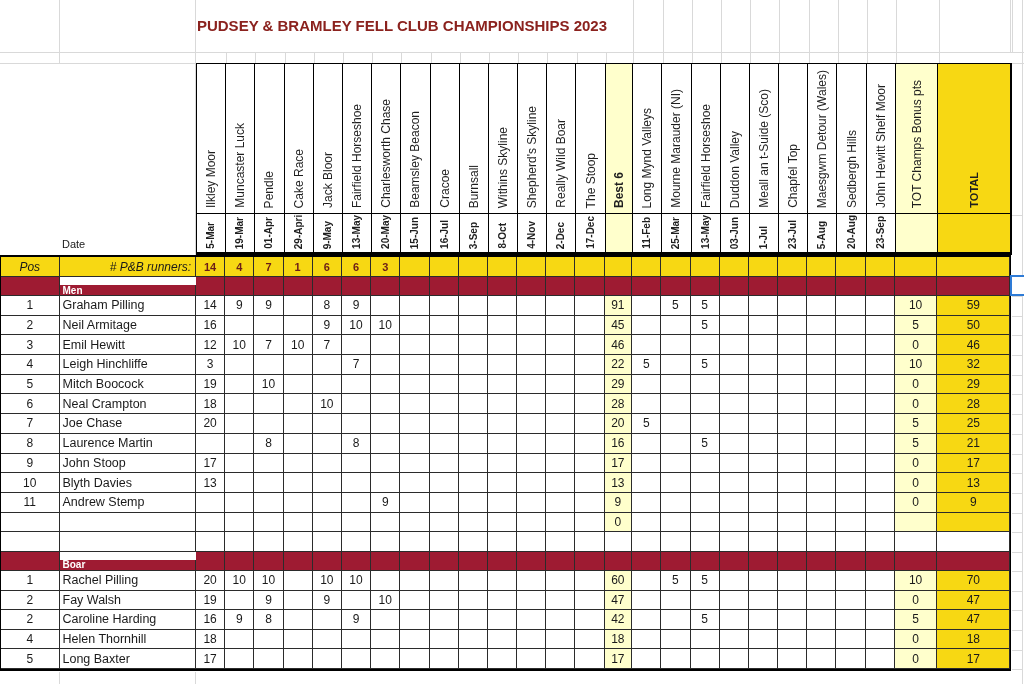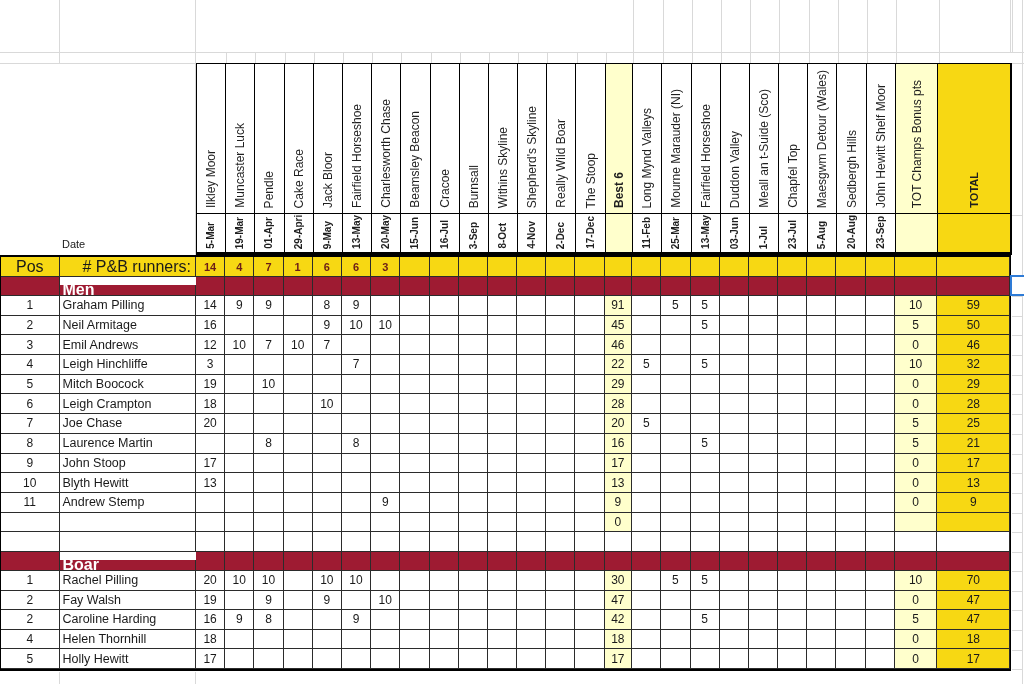--- a/index.html
+++ b/index.html
@@ -38,25 +38,25 @@
     border:1px solid #000;border-top:2px solid #000;border-bottom:2px solid #000;
     background:#fff;
   }
   .cell{
     border-right:1px solid #2b2b2b;border-bottom:1px solid #2b2b2b;
     display:flex;align-items:center;justify-content:center;
     font-size:12px;box-sizing:border-box;overflow:hidden;background:#fff;
   }
   .cell.name{justify-content:flex-start;padding-left:3px;font-size:12.5px;}
   .cell.right{justify-content:flex-end;padding-right:4px;}
-  .cell.small{font-size:16px;}
+  .cell.small{font-size:12px;font-style:italic;}
   .gold{background:var(--gold,#F7D813) !important;}
   .light{background:var(--light,#FFFFCC) !important;}
   .band{background:var(--band,#9E1B32) !important;color:#fff;font-weight:bold;}
-  .band.name{font-size:16px;margin-top:8px;}
+  .band.name{font-size:10px;margin-top:8px;}
   .runnerval{font-weight:bold;color:var(--maroon,#6B1D18);font-size:11px;}
   .sel{
     position:absolute;left:1010px;top:275px;width:16px;height:21px;
     background:#fff;border:2px solid var(--selblue,#2E7BD6);box-sizing:border-box;z-index:5;
   }
 </style>
 </head>
 <body>
 
 <div class="sheet">
@@ -123,20 +123,21 @@
       <div class="gl" style="left: 1012px; top: 513px; width: 10px; height: 1px;"></div>
       <div class="gl" style="left: 1012px; top: 532px; width: 10px; height: 1px;"></div>
       <div class="gl" style="left: 1012px; top: 552px; width: 10px; height: 1px;"></div>
       <div class="gl" style="left: 1012px; top: 571px; width: 10px; height: 1px;"></div>
       <div class="gl" style="left: 1012px; top: 591px; width: 10px; height: 1px;"></div>
       <div class="gl" style="left: 1012px; top: 610px; width: 10px; height: 1px;"></div>
       <div class="gl" style="left: 1012px; top: 630px; width: 10px; height: 1px;"></div>
       <div class="gl" style="left: 1012px; top: 650px; width: 10px; height: 1px;"></div>
       <div class="gl" style="left: 1012px; top: 669px; width: 10px; height: 1px;"></div>
     </div>
+  <div class="title">PUDSEY &amp; BRAMLEY FELL CLUB CHAMPIONSHIPS 2023</div>
   <div class="date-label">Date</div>
   <div id="hdr" class="hdr-grid" style="grid-template-columns: 29.2px 29.2px 29.2px 29.2px 29.2px 29.2px 29.2px 29.2px 29.2px 29.2px 29.2px 29.2px 29.2px 29.2px 27.5px 29.2px 29.2px 29.2px 29.2px 29.2px 29.2px 29.2px 29.2px 29.2px 42.5px 73px; grid-template-rows: 150px 39px;">
       <div class="hcell">
         <span class="vtext">Ilkley Moor</span>
       </div>
       <div class="hcell">
         <span class="vtext">Muncaster Luck</span>
       </div>
       <div class="hcell">
         <span class="vtext">Pendle</span>
@@ -404,21 +405,21 @@
       <div class="cell">5</div>
       <div class="cell"></div>
       <div class="cell"></div>
       <div class="cell"></div>
       <div class="cell"></div>
       <div class="cell"></div>
       <div class="cell"></div>
       <div class="cell light">5</div>
       <div class="cell gold">50</div>
       <div class="cell">3</div>
-      <div class="cell name">Emil Andrews</div>
+      <div class="cell name">Emil Hewitt</div>
       <div class="cell">12</div>
       <div class="cell">10</div>
       <div class="cell">7</div>
       <div class="cell">10</div>
       <div class="cell">7</div>
       <div class="cell"></div>
       <div class="cell"></div>
       <div class="cell"></div>
       <div class="cell"></div>
       <div class="cell"></div>
@@ -488,21 +489,21 @@
       <div class="cell"></div>
       <div class="cell"></div>
       <div class="cell"></div>
       <div class="cell"></div>
       <div class="cell"></div>
       <div class="cell"></div>
       <div class="cell"></div>
       <div class="cell light">0</div>
       <div class="cell gold">29</div>
       <div class="cell">6</div>
-      <div class="cell name">Leigh Crampton</div>
+      <div class="cell name">Neal Crampton</div>
       <div class="cell">18</div>
       <div class="cell"></div>
       <div class="cell"></div>
       <div class="cell"></div>
       <div class="cell">10</div>
       <div class="cell"></div>
       <div class="cell"></div>
       <div class="cell"></div>
       <div class="cell"></div>
       <div class="cell"></div>
@@ -600,21 +601,21 @@
       <div class="cell"></div>
       <div class="cell"></div>
       <div class="cell"></div>
       <div class="cell"></div>
       <div class="cell"></div>
       <div class="cell"></div>
       <div class="cell"></div>
       <div class="cell light">0</div>
       <div class="cell gold">17</div>
       <div class="cell">10</div>
-      <div class="cell name">Blyth Hewitt</div>
+      <div class="cell name">Blyth Davies</div>
       <div class="cell">13</div>
       <div class="cell"></div>
       <div class="cell"></div>
       <div class="cell"></div>
       <div class="cell"></div>
       <div class="cell"></div>
       <div class="cell"></div>
       <div class="cell"></div>
       <div class="cell"></div>
       <div class="cell"></div>
@@ -755,21 +756,21 @@
       <div class="cell">10</div>
       <div class="cell">10</div>
       <div class="cell"></div>
       <div class="cell"></div>
       <div class="cell"></div>
       <div class="cell"></div>
       <div class="cell"></div>
       <div class="cell"></div>
       <div class="cell"></div>
       <div class="cell"></div>
-      <div class="cell light">30</div>
+      <div class="cell light">60</div>
       <div class="cell"></div>
       <div class="cell">5</div>
       <div class="cell">5</div>
       <div class="cell"></div>
       <div class="cell"></div>
       <div class="cell"></div>
       <div class="cell"></div>
       <div class="cell"></div>
       <div class="cell"></div>
       <div class="cell light">10</div>
@@ -852,21 +853,21 @@
       <div class="cell"></div>
       <div class="cell"></div>
       <div class="cell"></div>
       <div class="cell"></div>
       <div class="cell"></div>
       <div class="cell"></div>
       <div class="cell"></div>
       <div class="cell light">0</div>
       <div class="cell gold">18</div>
       <div class="cell">5</div>
-      <div class="cell name">Holly Hewitt</div>
+      <div class="cell name">Long Baxter</div>
       <div class="cell">17</div>
       <div class="cell"></div>
       <div class="cell"></div>
       <div class="cell"></div>
       <div class="cell"></div>
       <div class="cell"></div>
       <div class="cell"></div>
       <div class="cell"></div>
       <div class="cell"></div>
       <div class="cell"></div>

